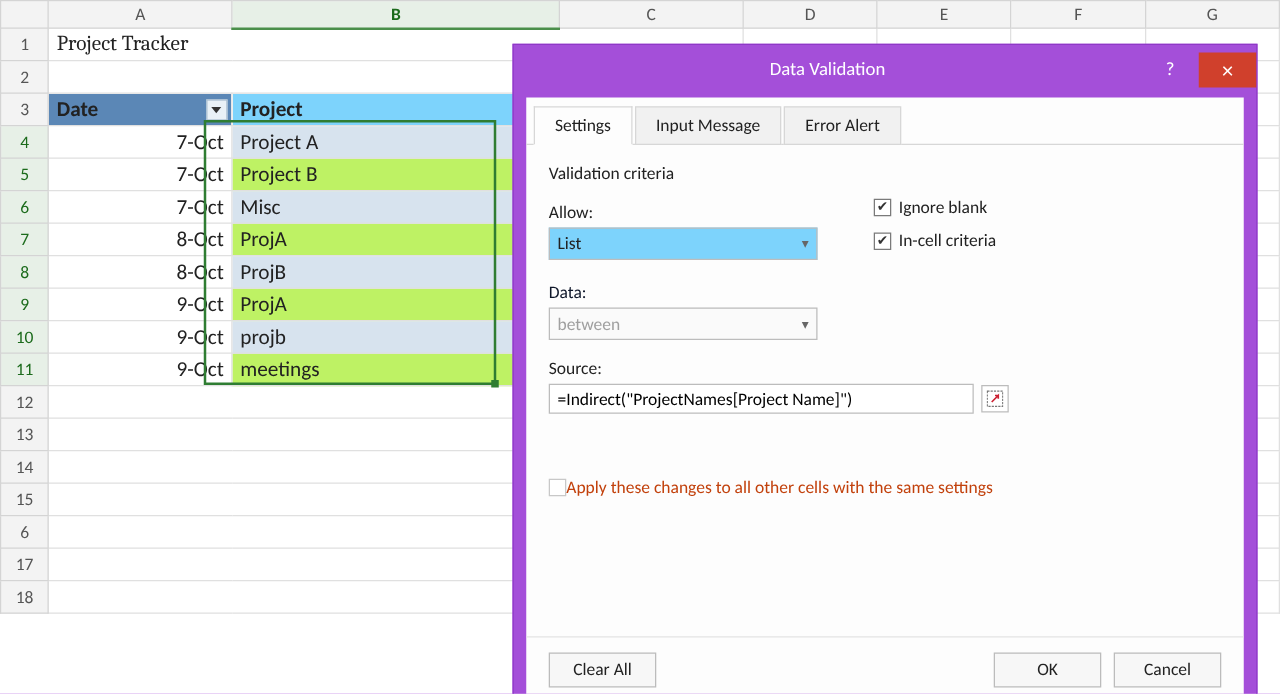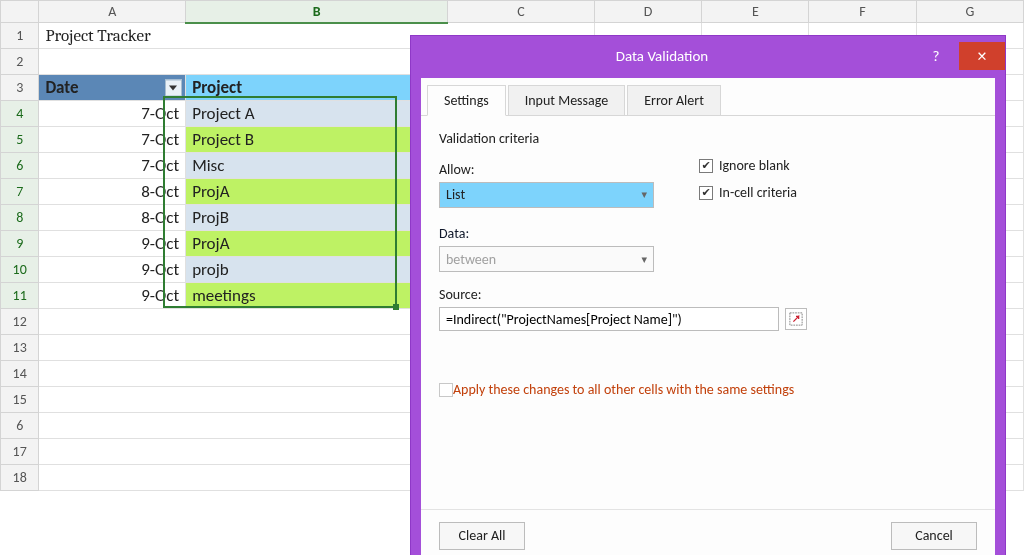--- a/index.html
+++ b/index.html
@@ -225,21 +225,21 @@
     padding:0 18px;
   }
   .btn {
     min-width:86px; height:28px;
     border:1px solid #bcbcbc;
     background:#f7f7f7;
     font-size:14px;
     display:flex; align-items:center; justify-content:center;
     padding:0 14px;
   }
-  .btn + .btn { }
+  .btn + .btn { margin-left:10px; }
   .spacer { flex:1; }
   svg.ref-ico { width:14px; height:14px; }
 </style>
 </head>
 <body>
 
 <div class="sheet">
   <table class="grid">
     <colgroup>
       <col style="width:34px">
@@ -465,16 +465,17 @@
 
       <div class="apply-row">
         <span class="chkbox disabled"></span>
         <span>Apply these changes to all other cells with the same settings</span>
       </div>
     </div>
 
     <div class="btnbar">
       <div class="btn">Clear All</div>
       <div class="spacer"></div>
+      <div class="btn">OK</div>
       <div class="btn">Cancel</div>
     </div>
   </div>
 </div>
 
 </body></html>

